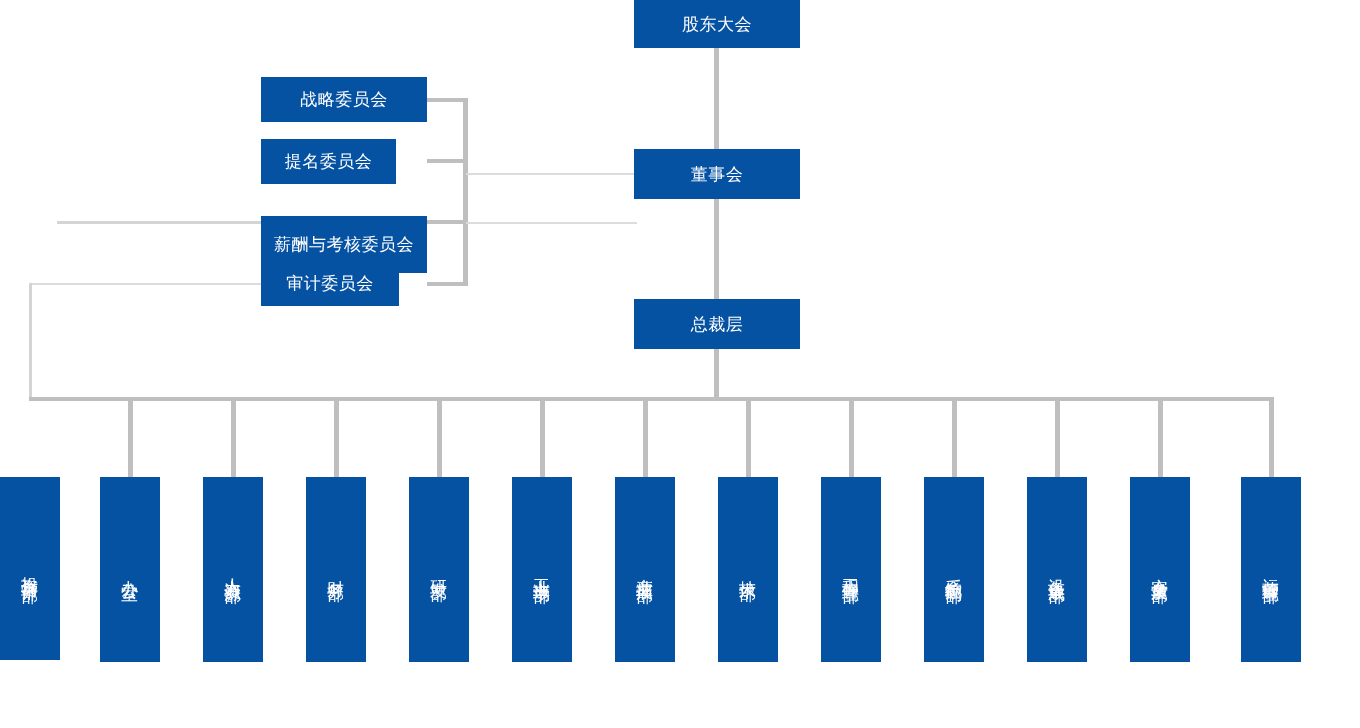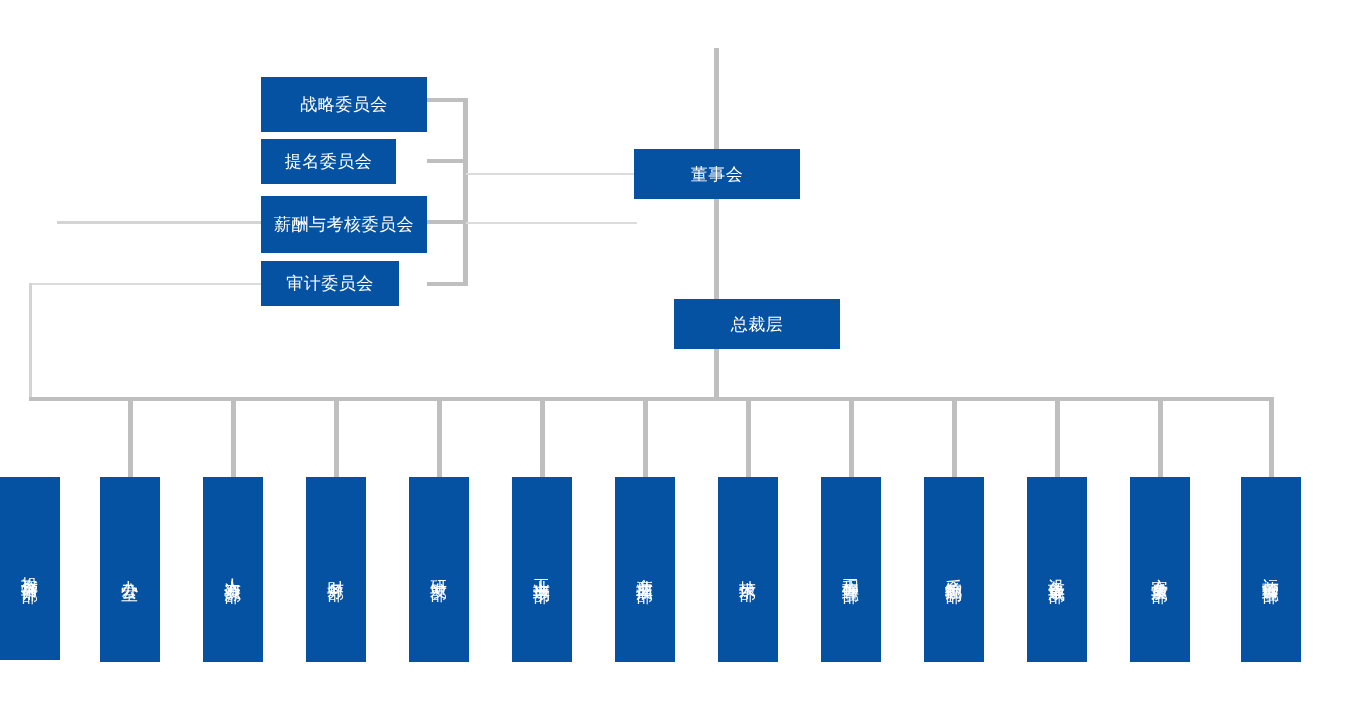--- a/index.html
+++ b/index.html
@@ -73,38 +73,41 @@
   <div class="conn hair" style="left:466px; top:173px; width:170px; height:2px;"></div>
 
   <div class="conn thin" style="left:57px; top:221px; width:205px; height:3px;"></div>
   <div class="conn hair" style="left:466px; top:222px; width:171px; height:2px;"></div>
 
   <div class="conn hair" style="left:29px; top:283px; width:233px; height:2px;"></div>
   <div class="conn thin" style="left:29px; top:283px; width:3px; height:117px;"></div>
 
   <div class="conn" style="left:29px; top:397px; width:1245px; height:4px;"></div>
 
+  <div class="node" style="left:634px; top:0px; width:166px; height:48px;">
+    <span class="node-label">股东大会</span>
+  </div>
 
   <div class="node" style="left:634px; top:149px; width:166px; height:50px;">
     <span class="node-label">董事会</span>
   </div>
 
-  <div class="node" style="left:634px; top:299px; width:166px; height:50px;margin-left:40px;">
+  <div class="node" style="left:634px; top:299px; width:166px; height:50px;">
     <span class="node-label">总裁层</span>
   </div>
 
-  <div class="node" style="left:261px; top:77px; width:166px; height:55px;">
+  <div class="node" style="left:261px; top:77px; width:166px; height:45px;">
     <span class="node-label">战略委员会</span>
   </div>
 
   <div class="node" style="left:261px; top:139px; width:135px; height:45px;">
     <span class="node-label">提名委员会</span>
   </div>
 
-  <div class="node" style="left:261px; top:196px; width:166px; height:57px;">
+  <div class="node" style="left:261px; top:216px; width:166px; height:57px;">
     <span class="node-label">薪酬与考核委员会</span>
   </div>
 
   <div class="node" style="left:261px; top:261px; width:138px; height:45px;">
     <span class="node-label">审计委员会</span>
   </div>
 
   <div class="conn" style="left:128px; top:400px; width:5px; height:80px;"></div>
   <div class="conn" style="left:231px; top:400px; width:5px; height:80px;"></div>
   <div class="conn" style="left:334px; top:400px; width:5px; height:80px;"></div>

